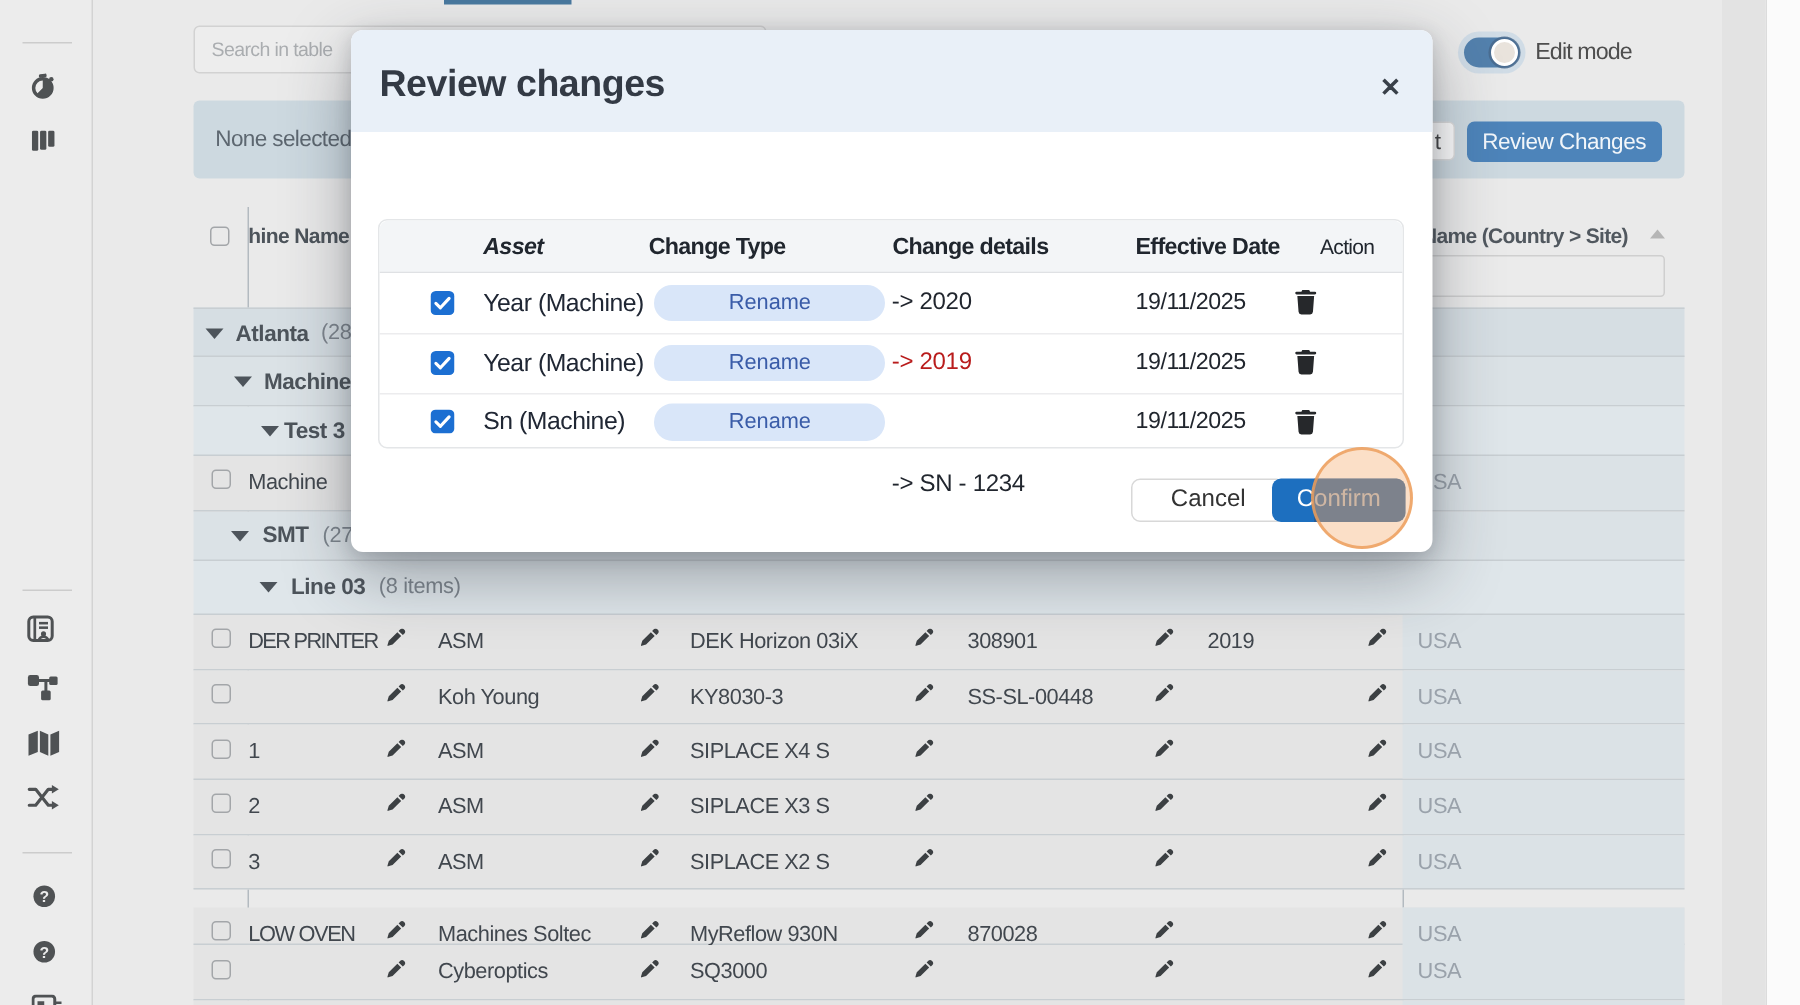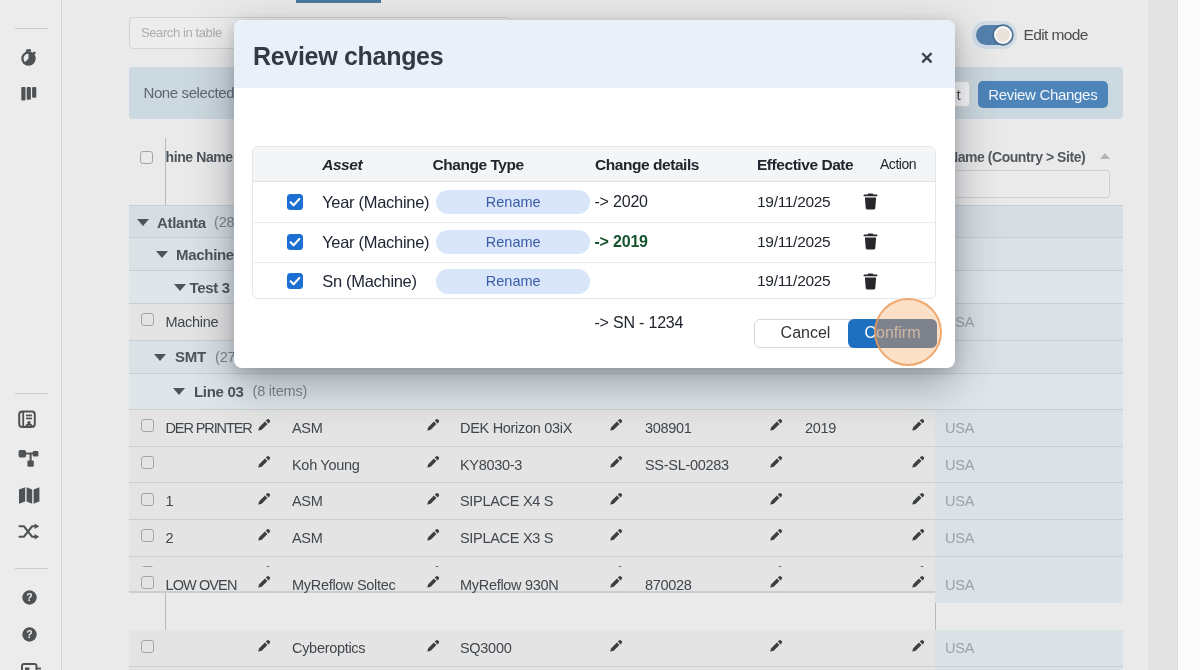--- a/index.html
+++ b/index.html
@@ -176,21 +176,21 @@
   <svg class="pen" style="left:783.5px;top:9.4px;" viewBox="0 0 16 16">
           <path fill="#3c4043" d="M13.5.8a2.3 2.3 0 0 0-3.2 0L9.2 1.9l3.3 3.3 1.1-1.1a2.3 2.3 0 0 0-.1-3.3zM8.2 2.9 1.4 9.7.4 13.1a.5.5 0 0 0 .6.6l3.4-1 6.8-6.8z"></path>
         </svg>
   <div class="usa" style="position:absolute;left:816.5px;top:9.850000000000001px;">USA</div>
 </div>
 <div class="abs" style="left:128.5px;top:446.7px;width:994px;height:36.7px;background:#e4e4e4;border-bottom:1px solid #c8ced2;">
   <div style="position:absolute;left:806.5px;top:0;width:187.5px;height:35.7px;background:#dbe2e6;"></div>
   <div class="cb" style="left:12.5px;top:9.4px;"></div>
   <div class="cell" style="position:absolute;left:163.5px;top:9.850000000000001px;white-space:nowrap;">Koh Young</div>
   <div class="cell" style="position:absolute;left:331.5px;top:9.850000000000001px;white-space:nowrap;">KY8030-3</div>
-  <div class="cell" style="position:absolute;left:516.5px;top:9.850000000000001px;white-space:nowrap;">SS-SL-00283</div>
+  <div class="cell" style="position:absolute;left:516.5px;top:9.850000000000001px;white-space:nowrap;">SS-SL-00448</div>
   <svg class="pen" style="left:129.0px;top:9.4px;" viewBox="0 0 16 16">
           <path fill="#3c4043" d="M13.5.8a2.3 2.3 0 0 0-3.2 0L9.2 1.9l3.3 3.3 1.1-1.1a2.3 2.3 0 0 0-.1-3.3zM8.2 2.9 1.4 9.7.4 13.1a.5.5 0 0 0 .6.6l3.4-1 6.8-6.8z"></path>
         </svg>
   <svg class="pen" style="left:298.0px;top:9.4px;" viewBox="0 0 16 16">
           <path fill="#3c4043" d="M13.5.8a2.3 2.3 0 0 0-3.2 0L9.2 1.9l3.3 3.3 1.1-1.1a2.3 2.3 0 0 0-.1-3.3zM8.2 2.9 1.4 9.7.4 13.1a.5.5 0 0 0 .6.6l3.4-1 6.8-6.8z"></path>
         </svg>
   <svg class="pen" style="left:481.5px;top:9.4px;" viewBox="0 0 16 16">
           <path fill="#3c4043" d="M13.5.8a2.3 2.3 0 0 0-3.2 0L9.2 1.9l3.3 3.3 1.1-1.1a2.3 2.3 0 0 0-.1-3.3zM8.2 2.9 1.4 9.7.4 13.1a.5.5 0 0 0 .6.6l3.4-1 6.8-6.8z"></path>
         </svg>
   <svg class="pen" style="left:641.5px;top:9.4px;" viewBox="0 0 16 16">
@@ -263,25 +263,25 @@
           <path fill="#3c4043" d="M13.5.8a2.3 2.3 0 0 0-3.2 0L9.2 1.9l3.3 3.3 1.1-1.1a2.3 2.3 0 0 0-.1-3.3zM8.2 2.9 1.4 9.7.4 13.1a.5.5 0 0 0 .6.6l3.4-1 6.8-6.8z"></path>
         </svg>
   <svg class="pen" style="left:641.5px;top:9.4px;" viewBox="0 0 16 16">
           <path fill="#3c4043" d="M13.5.8a2.3 2.3 0 0 0-3.2 0L9.2 1.9l3.3 3.3 1.1-1.1a2.3 2.3 0 0 0-.1-3.3zM8.2 2.9 1.4 9.7.4 13.1a.5.5 0 0 0 .6.6l3.4-1 6.8-6.8z"></path>
         </svg>
   <svg class="pen" style="left:783.5px;top:9.4px;" viewBox="0 0 16 16">
           <path fill="#3c4043" d="M13.5.8a2.3 2.3 0 0 0-3.2 0L9.2 1.9l3.3 3.3 1.1-1.1a2.3 2.3 0 0 0-.1-3.3zM8.2 2.9 1.4 9.7.4 13.1a.5.5 0 0 0 .6.6l3.4-1 6.8-6.8z"></path>
         </svg>
   <div class="usa" style="position:absolute;left:816.5px;top:9.850000000000001px;">USA</div>
 </div>
-<div class="abs" style="left:128.5px;top:567px;width:994px;height:25px;background:#e4e4e4;border-bottom:1px solid #c8ced2;">
+<div class="abs" style="left:128.5px;top:605px;width:994px;height:25px;background:#e4e4e4;border-bottom:1px solid #c8ced2;">
   <div style="position:absolute;left:806.5px;top:0;width:187.5px;height:35.7px;background:#dbe2e6;"></div>
   <div class="cb" style="left:12.5px;top:9.4px;"></div>
   <div class="cell" style="position:absolute;left:37.0px;top:9.850000000000001px;white-space:nowrap;letter-spacing:-0.9px;">LOW OVEN</div>
-  <div class="cell" style="position:absolute;left:163.5px;top:9.850000000000001px;white-space:nowrap;">MyReflow Soltec</div>
+  <div class="cell" style="position:absolute;left:163.5px;top:9.850000000000001px;white-space:nowrap;">Machines Soltec</div>
   <div class="cell" style="position:absolute;left:331.5px;top:9.850000000000001px;white-space:nowrap;">MyReflow 930N</div>
   <div class="cell" style="position:absolute;left:516.5px;top:9.850000000000001px;white-space:nowrap;">870028</div>
   <svg class="pen" style="left:129.0px;top:9.4px;" viewBox="0 0 16 16">
           <path fill="#3c4043" d="M13.5.8a2.3 2.3 0 0 0-3.2 0L9.2 1.9l3.3 3.3 1.1-1.1a2.3 2.3 0 0 0-.1-3.3zM8.2 2.9 1.4 9.7.4 13.1a.5.5 0 0 0 .6.6l3.4-1 6.8-6.8z"></path>
         </svg>
   <svg class="pen" style="left:298.0px;top:9.4px;" viewBox="0 0 16 16">
           <path fill="#3c4043" d="M13.5.8a2.3 2.3 0 0 0-3.2 0L9.2 1.9l3.3 3.3 1.1-1.1a2.3 2.3 0 0 0-.1-3.3zM8.2 2.9 1.4 9.7.4 13.1a.5.5 0 0 0 .6.6l3.4-1 6.8-6.8z"></path>
         </svg>
   <svg class="pen" style="left:481.5px;top:9.4px;" viewBox="0 0 16 16">
           <path fill="#3c4043" d="M13.5.8a2.3 2.3 0 0 0-3.2 0L9.2 1.9l3.3 3.3 1.1-1.1a2.3 2.3 0 0 0-.1-3.3zM8.2 2.9 1.4 9.7.4 13.1a.5.5 0 0 0 .6.6l3.4-1 6.8-6.8z"></path>
@@ -344,21 +344,21 @@
     <svg style="position:absolute;left:610.5px;top:46.5px;" width="15" height="17" viewBox="0 0 15 17">
             <path fill="#26282b" d="M5.2 0.4h4.6l0.6 1.1h3.2a0.7 0.7 0 0 1 0 1.8H1.4a0.7 0.7 0 0 1 0-1.8h3.2zM1.9 4.4h11.2l-0.8 10.5a1.9 1.9 0 0 1-1.9 1.7H4.6a1.9 1.9 0 0 1-1.9-1.7z"></path>
           </svg>
     <div style="position:absolute;left:0;top:75px;width:100%;height:1px;background:#ececee;"></div>
     <svg style="position:absolute;left:33.6px;top:87.0px;" width="16" height="16" viewBox="0 0 16 16">
             <rect width="16" height="16" rx="3.5" fill="#1c6fd2"></rect>
             <path d="M3.6 8.3 6.6 11.2 12.4 4.9" stroke="#fff" stroke-width="2.1" fill="none" stroke-linecap="round" stroke-linejoin="round"></path>
           </svg>
     <div style="position:absolute;left:69.2px;top:86.0px;font-size:16.5px;color:#202734;letter-spacing:-0.3px;">Year (Machine)</div>
     <div style="position:absolute;left:183px;top:82.8px;width:154.5px;height:24.5px;background:#d9e6f9;border-radius:12.3px;text-align:center;"><span style="font-size:14.5px;color:#3a5ca8;line-height:24.5px;">Rename</span></div>
-    <div style="position:absolute;left:341.5px;top:86.0px;font-size:16px;color:#14532d;letter-spacing:-0.2px;font-weight:bold;">-&gt; 2019</div>
+    <div style="position:absolute;left:341.5px;top:86.0px;font-size:16px;color:#b91c1c;letter-spacing:-0.2px;">-&gt; 2019</div>
     <div style="position:absolute;left:504px;top:86.0px;font-size:15.5px;color:#21262e;letter-spacing:-0.3px;">19/11/2025</div>
     <svg style="position:absolute;left:610.5px;top:86.5px;" width="15" height="17" viewBox="0 0 15 17">
             <path fill="#26282b" d="M5.2 0.4h4.6l0.6 1.1h3.2a0.7 0.7 0 0 1 0 1.8H1.4a0.7 0.7 0 0 1 0-1.8h3.2zM1.9 4.4h11.2l-0.8 10.5a1.9 1.9 0 0 1-1.9 1.7H4.6a1.9 1.9 0 0 1-1.9-1.7z"></path>
           </svg>
     <div style="position:absolute;left:0;top:115px;width:100%;height:1px;background:#ececee;"></div>
     <svg style="position:absolute;left:33.6px;top:126.25px;" width="16" height="16" viewBox="0 0 16 16">
             <rect width="16" height="16" rx="3.5" fill="#1c6fd2"></rect>
             <path d="M3.6 8.3 6.6 11.2 12.4 4.9" stroke="#fff" stroke-width="2.1" fill="none" stroke-linecap="round" stroke-linejoin="round"></path>
           </svg>
     <div style="position:absolute;left:69.2px;top:125.25px;font-size:16.5px;color:#202734;letter-spacing:-0.3px;">Sn (Machine)</div>

